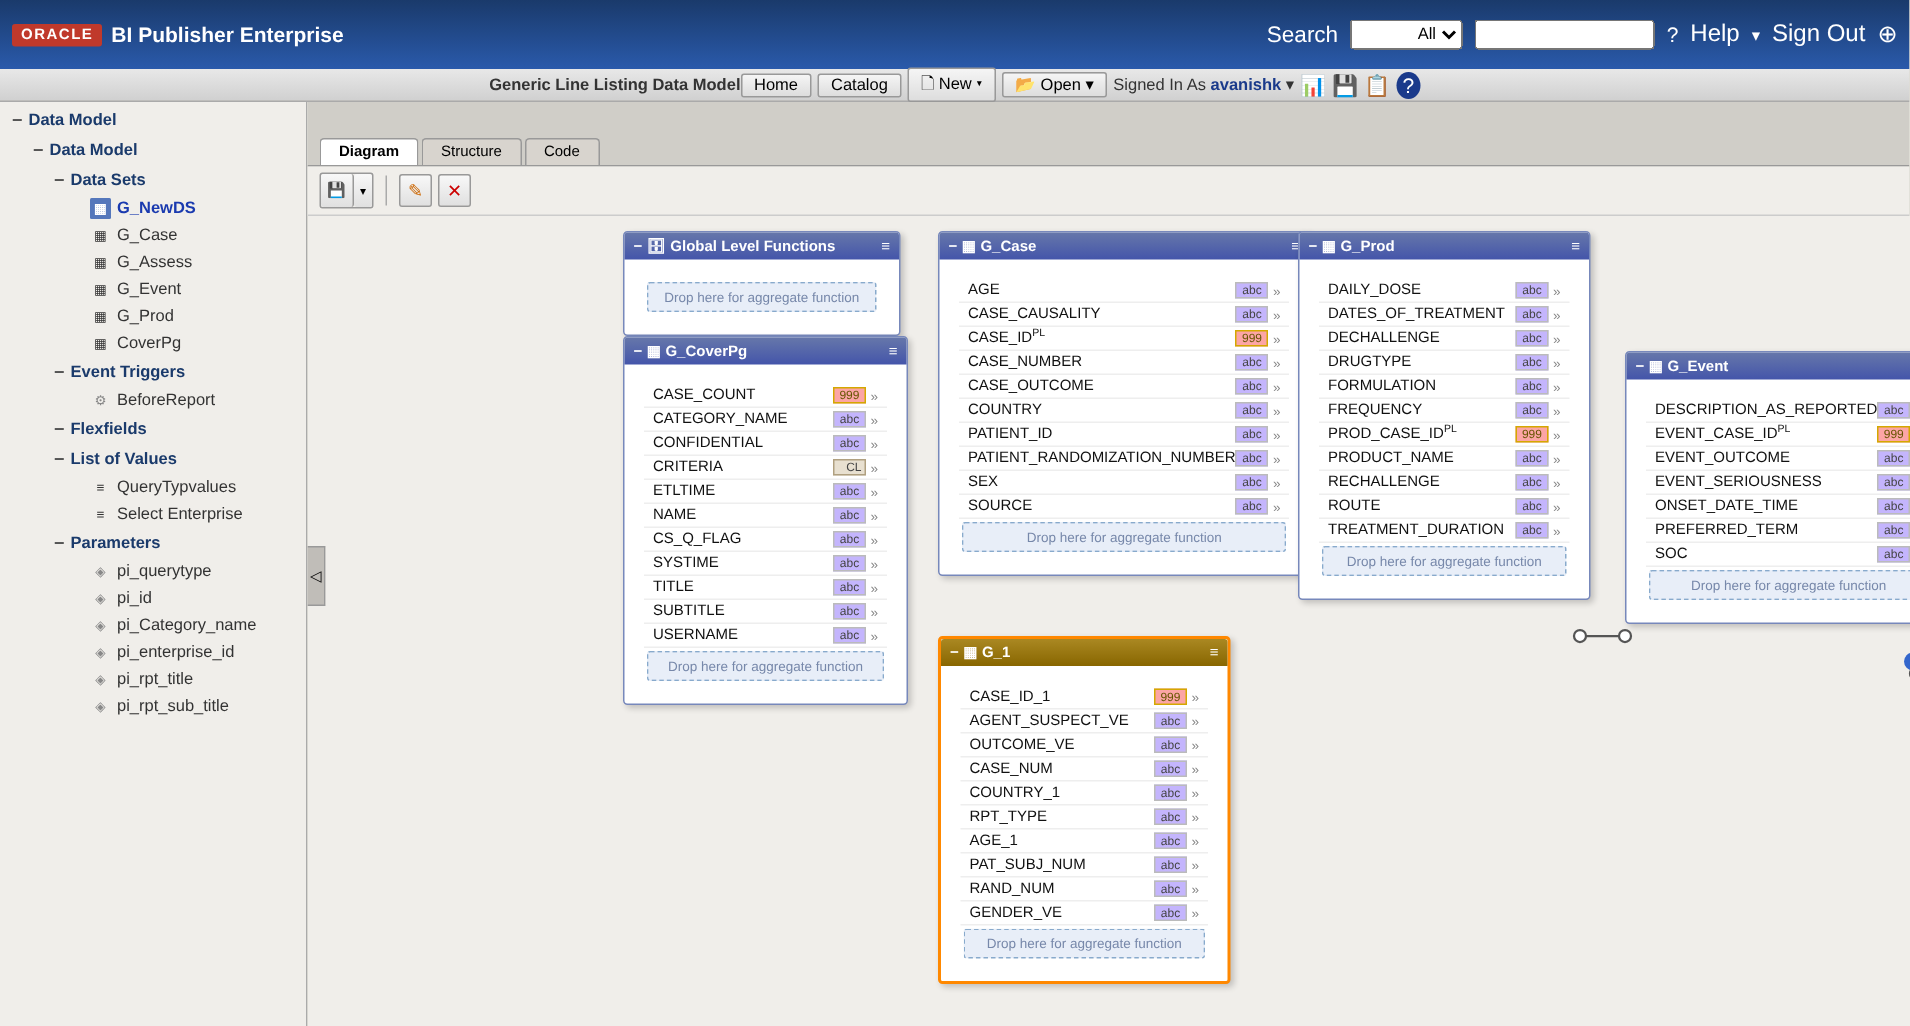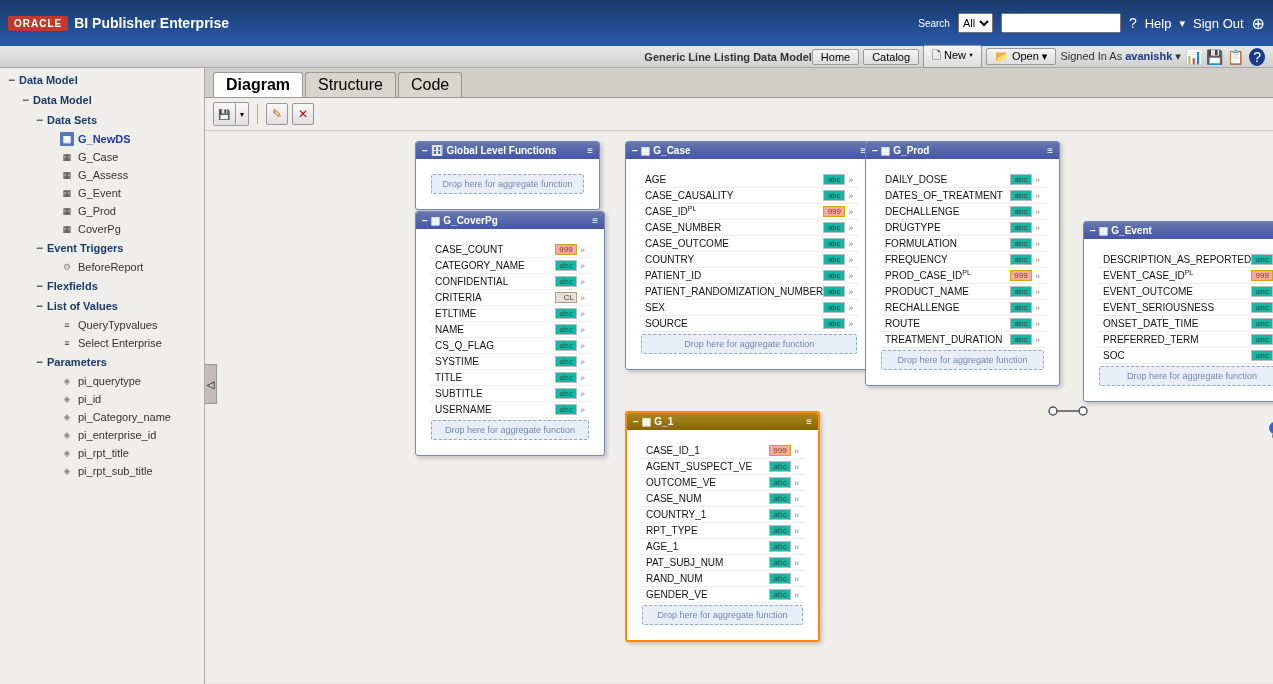--- a/index.html
+++ b/index.html
@@ -21,29 +21,29 @@
     .app-title {
       color: white; font-size: 14px; font-weight: bold;
     }
     .top-right {
       display: flex; align-items: center; gap: 8px; color: white; font-size: 11px;
     }
     .top-right input {
       height: 20px; font-size: 11px; padding: 1px 4px;
     }
     .top-right select {
-      height: 20px; font-size: 11px;
+      height: 20px; font-size: 11px; padding-left: 40px;
     }
     .help-btn, .signout-btn {
-      color: white; font-size: 13px; cursor: pointer; text-decoration: none;
+      color: white; font-size: 16px; cursor: pointer; text-decoration: none;
     }
 
     
     .sec-nav {
-      display: flex; align-items: center; justify-content: flex-end;
+      display: flex; align-items: center; justify-content: center;
       background: linear-gradient(to bottom, #e8e8e8, #d0d0d0);
       height: 22px; padding: 0 8px; border-bottom: 1px solid #aaa;
     }
     .page-subtitle { font-size: 11px; font-weight: bold; color: #333; }
     .nav-buttons { display: flex; align-items: center; gap: 4px; }
     .nav-btn {
       background: linear-gradient(to bottom, #f5f5f5, #ddd);
       border: 1px solid #999; padding: 1px 8px; font-size: 11px;
       cursor: pointer; border-radius: 2px;
     }
@@ -85,21 +85,21 @@
       flex: 1; background: #e8e8e0; overflow: auto; position: relative;
     }
 
     
     .tabs-bar {
       display: flex; align-items: flex-end; background: #d0cec8;
       padding: 4px 8px 0; border-bottom: 1px solid #999; gap: 2px;
     }
     .tab {
       padding: 3px 12px; background: #d8d4ce; border: 1px solid #999;
-      border-bottom: none; font-size: 16px; cursor: pointer; border-radius: 3px 3px 0 0;
+      border-bottom: none; font-size: 10px; cursor: pointer; border-radius: 3px 3px 0 0; margin-top: 20px;
     }
     .tab.active { background: white; font-weight: bold; }
 
     
     .toolbar {
       display: flex; align-items: center; gap: 4px;
       background: #f0eeea; border-bottom: 1px solid #ccc; padding: 4px 8px;
     }
     .tool-btn {
       width: 22px; height: 22px; border: 1px solid #999;
@@ -134,41 +134,41 @@
     }
     .dm-table-header .hdr-left { display: flex; align-items: center; gap: 3px; }
     .dm-table-body { padding: 13px; }
     .dm-row {
       display: flex; align-items: center; justify-content: space-between;
       padding: 1px 6px; border-bottom: 1px solid #eee; min-height: 16px;
     }
     .dm-row:last-child { border-bottom: none; }
     .dm-row .field-name { flex: 1; font-size: 10px; color: #111; }
     .dm-row .field-type {
-      font-size: 8px; background: #14b8a6; border: 1px solid #bbb;
+      font-size: 8px; background: #c4b5fd; border: 1px solid #bbb;
       padding: 0 2px; margin-right: 3px; color: #444; min-width: 22px; text-align: center;
     }
     .dm-row .field-type.int-type { background: #fca5a5; border-color: #d4a800; color: #665500; }
     .dm-row .field-arrows { color: #888; font-size: 9px; cursor: pointer; }
     .dm-drop-zone {
       background: #e8eef8; border: 1px dashed #88aacc; padding: 4px 6px;
       font-size: 9px; color: #7788aa; text-align: center; margin: 2px;
       border-radius: 2px;
     }
 
     
     .orange-outline { border: 2px solid #ff8800; }
 
     
     ::-webkit-scrollbar { width: 8px; height: 8px; }
     ::-webkit-scrollbar-track { background: #e0e0e0; }
     ::-webkit-scrollbar-thumb { background: #999; border-radius: 2px; }
     .minus-icon { font-weight: bold; color: #555; font-size: 12px; }
 
-    .search-label { color: white; font-size: 10px; }
+    .search-label { color: white; font-size: 15px; }
   </style>
 </head>
 <body>
 
 <div class="top-header">
   <div class="oracle-logo">
     <div class="oracle-badge">ORACLE</div>
     <span class="app-title">BI Publisher Enterprise</span>
   </div>
   <div class="top-right">

